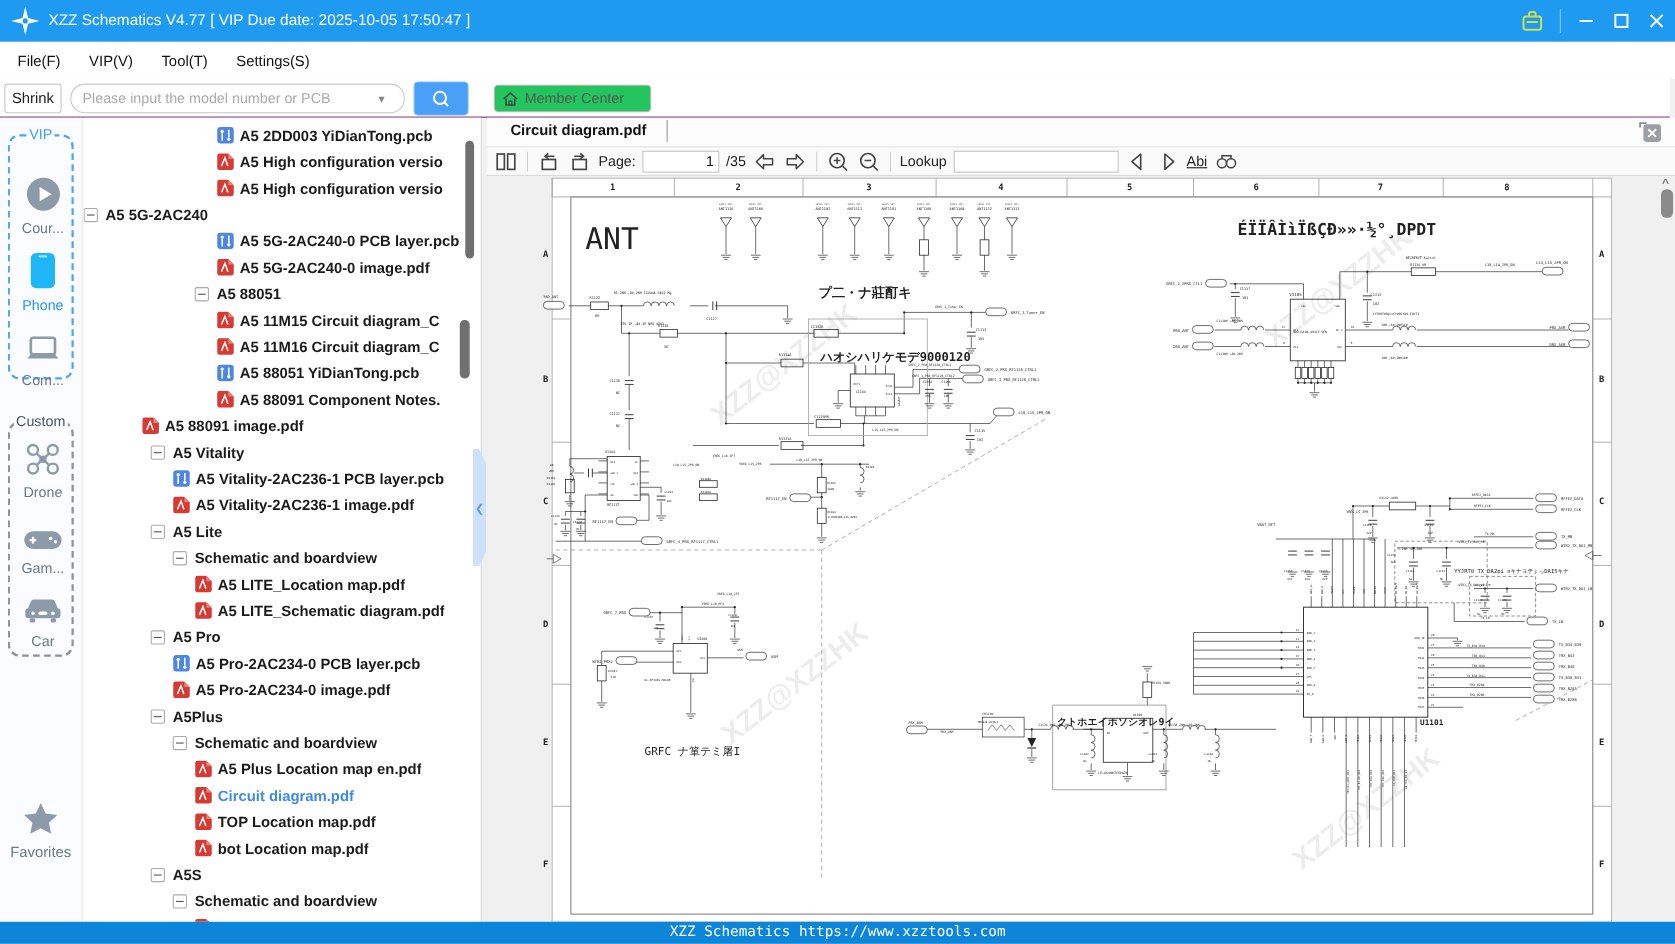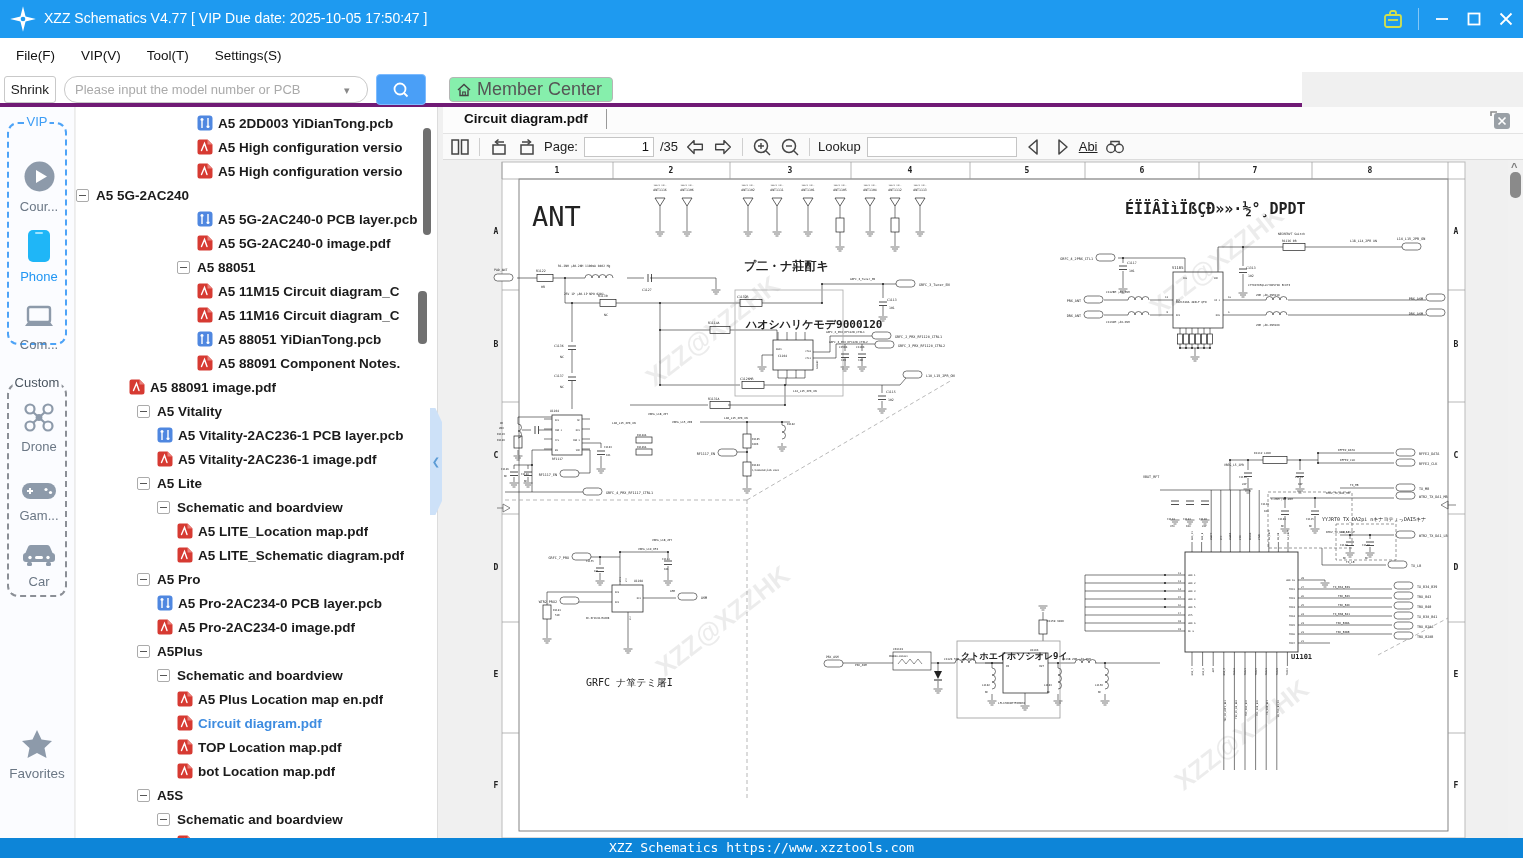--- a/index.html
+++ b/index.html
@@ -7,26 +7,26 @@
   
   #titlebar { position:absolute; left:0; top:0; width:1523px; height:38px; background:#1e9af0; color:#fff; }
   #titlebar .title { position:absolute; left:44px; top:10px; font-size:14px; color:#fff; }
   #app-logo { position:absolute; left:9px; top:5px; width:28px; height:28px; }
   #win-controls { position:absolute; right:8px; top:0; height:38px; display:flex; align-items:center; gap:14px; }
   #win-controls .divider { width:1px; height:22px; background:rgba(255,255,255,.45); }
   
   #menubar { position:absolute; left:0; top:38px; width:1523px; height:34px; background:#fff; display:flex; align-items:center; padding-left:16px; gap:26px; }
   #menubar .mi { font-size:13.5px; color:#111; cursor:default; }
   
-  #searchrow { position:absolute; left:0; top:72px; width:1302px; height:35px; background:#fff; border-bottom:4px solid #701a75; }
+  #searchrow { position:absolute; left:0; top:72px; width:1518px; height:35px; background:#fff; border-bottom:1px solid #701a75; }
   #shrink-btn { position:absolute; left:4px; top:4px; width:52px; height:27px; background:#fff; border:1px solid #c9c9c9; border-radius:3px; font-size:13.5px; color:#222; text-align:center; line-height:25px; }
   #model-input { position:absolute; left:64px; top:4px; width:304px; height:27px; border:1px solid #c9c9c9; border-radius:13px; background:#fff; font-size:13px; color:#aaa; padding:0 24px 0 10px; line-height:25px; white-space:nowrap; overflow:hidden; }
   #model-chevron { position:absolute; left:344px; top:12px; font-size:11px; color:#888; }
   #search-btn { position:absolute; left:376px; top:2px; width:50px; height:31px; background:#4a9ff7; border:1px solid #7dbbff; border-radius:4px; display:flex; align-items:center; justify-content:center; }
-  #member-btn { position:absolute; left:449px; top:5px; height:25px; background:#86efac; border:1px solid #b5b5b5; border-radius:4px; display:flex; align-items:center; padding:0 10px 0 6px; gap:5px; font-size:18px; color:#555; }
+  #member-btn { position:absolute; left:449px; top:5px; height:25px; background:#22c55e; border:1px solid #b5b5b5; border-radius:4px; display:flex; align-items:center; padding:0 24px 0 6px; gap:5px; font-size:13px; color:#555; }
   
   #sidebar { position:absolute; left:0; top:107px; width:75px; height:731px; background:#fbfcff; border-right:1px solid #ececec; }
   .sgroup { position:absolute; left:7px; width:60px; border:2px dashed #4da3f7; border-radius:11px; }
   .sgroup.gray { border-color:#8b8f96; }
   .sgroup .glabel { position:absolute; top:-10px; left:50%; transform:translateX(-50%); background:#fbfcff; padding:0 2px; font-size:13px; color:#3d9df5; }
   .sgroup.gray .glabel { color:#4a5560; font-size:13px; }
   .sitem { position:absolute; left:0; width:60px; text-align:center; }
   .sitem .slabel { font-size:13px; color:#6b7785; margin-top:2px; white-space:nowrap; }
   .sitem.active .slabel { color:#2196f3; }
   #fav-item { position:absolute; left:4px; top:622px; width:66px; text-align:center; }

